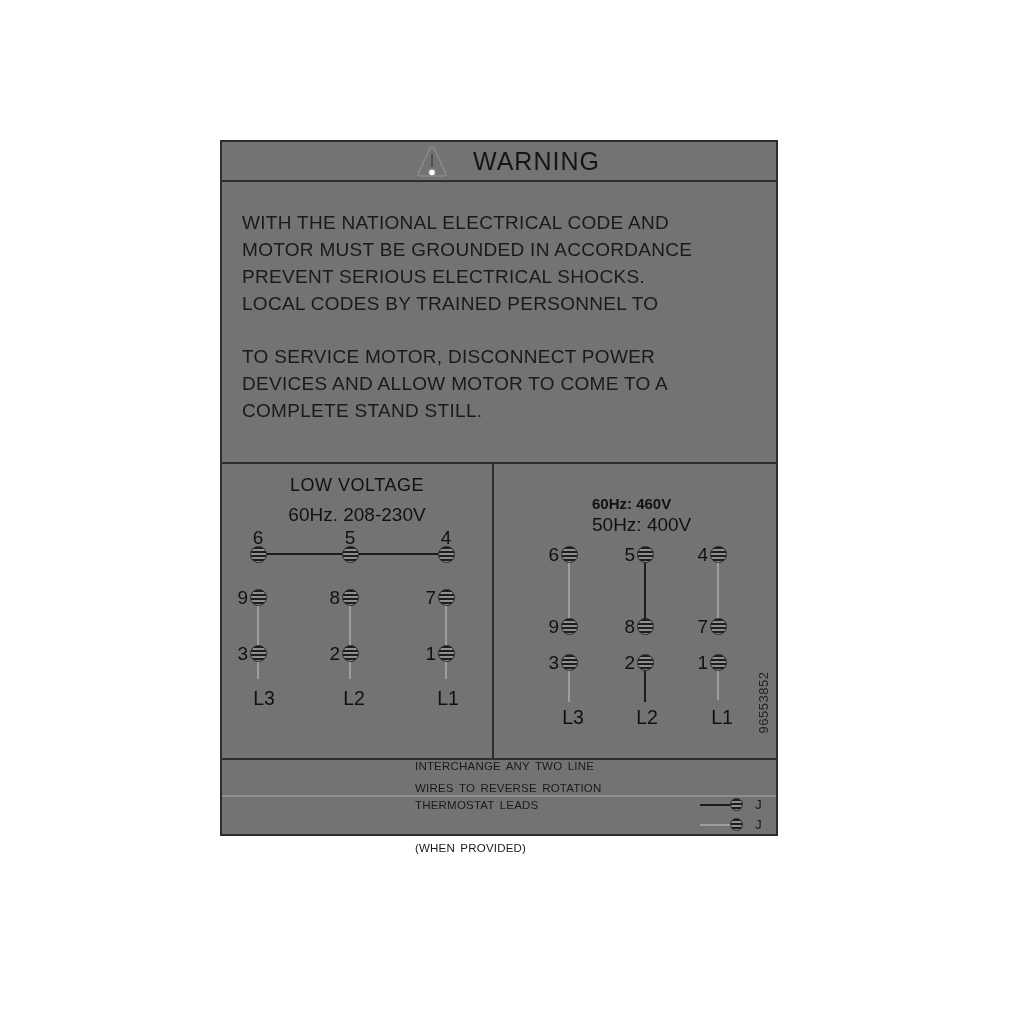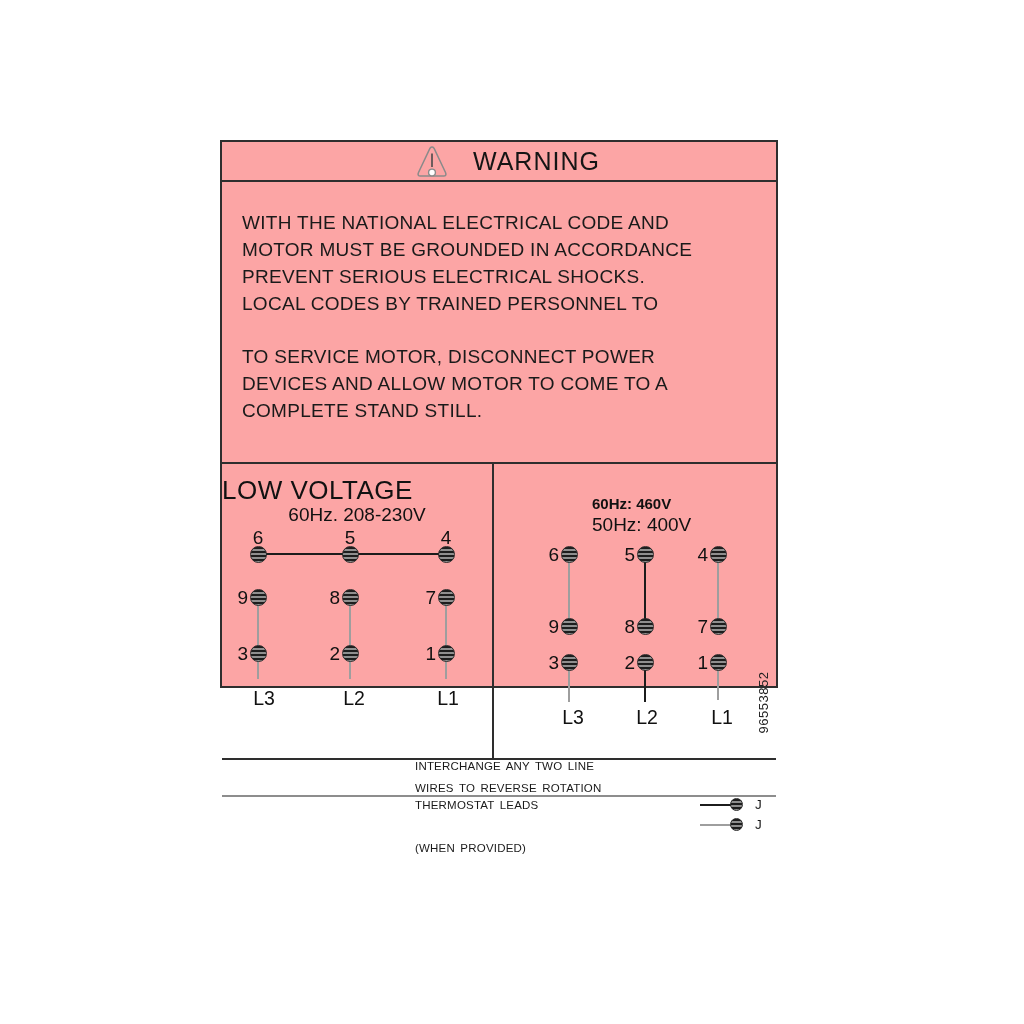--- a/index.html
+++ b/index.html
@@ -1,36 +1,36 @@
 <!DOCTYPE html>
 <html><head>
 <meta charset="utf-8">
 <style>
   * { margin:0; padding:0; box-sizing:border-box; }
   body { background:#ffffff; font-family:"Liberation Sans", sans-serif; color:#111; }
   .page { position:relative; width:1024px; height:1024px; background:#fff; overflow:hidden; }
 
-  .label { position:absolute; left:220px; top:140px; width:558px; height:548px;
-           border:2px solid #2e2e2e; background:#fca5a5; }
+  .label { position:absolute; left:220px; top:140px; width:558px; height:696px;
+           border:2px solid #2e2e2e; background:#737373; }
 
   
   .hdr-divider { position:absolute; left:0; top:38px; width:100%; height:2px; background:#2e2e2e; }
   .warn-icon { position:absolute; left:194px; top:3px; }
   .hdr-title { position:absolute; left:251px; top:5px; font-size:25px; letter-spacing:1px; color:#151515; }
 
   
   .para { position:absolute; left:20px; font-size:19px; line-height:27px; color:#1a1a1a; letter-spacing:.3px; }
   .para-1 { top:67px; }
   .para-2 { top:201px; }
 
   
   .sec-divider { position:absolute; left:0; top:320px; width:100%; height:2px; background:#2e2e2e; }
   .col-divider { position:absolute; left:270px; top:320px; width:2px; height:296px; background:#2e2e2e; }
 
-  .lv-title { position:absolute; left:0; top:333px; width:270px; text-align:left; font-size:26px; letter-spacing:.5px; }
+  .lv-title { position:absolute; left:0; top:333px; width:270px; text-align:center; font-size:18px; letter-spacing:.5px; }
   .lv-sub   { position:absolute; left:0; top:362px; width:270px; text-align:center; font-size:19px; }
   .hv-title { position:absolute; left:270px; top:324px; width:288px; text-align:center; font-size:21px; letter-spacing:.5px; }
   .hv-sub1  { position:absolute; left:370px; top:353px; font-size:15px;font-weight:bold; }
   .hv-sub2  { position:absolute; left:370px; top:372px; font-size:19px; }
 
   
   .t { position:absolute; width:17px; height:17px; border-radius:50%;
        background:repeating-linear-gradient(180deg,#1d1d1d 0 2px,#8f8f8f 2px 4px);
        border:1px solid #2b2b2b; }
   .t-small { position:absolute; width:13px; height:13px; border-radius:50%;

